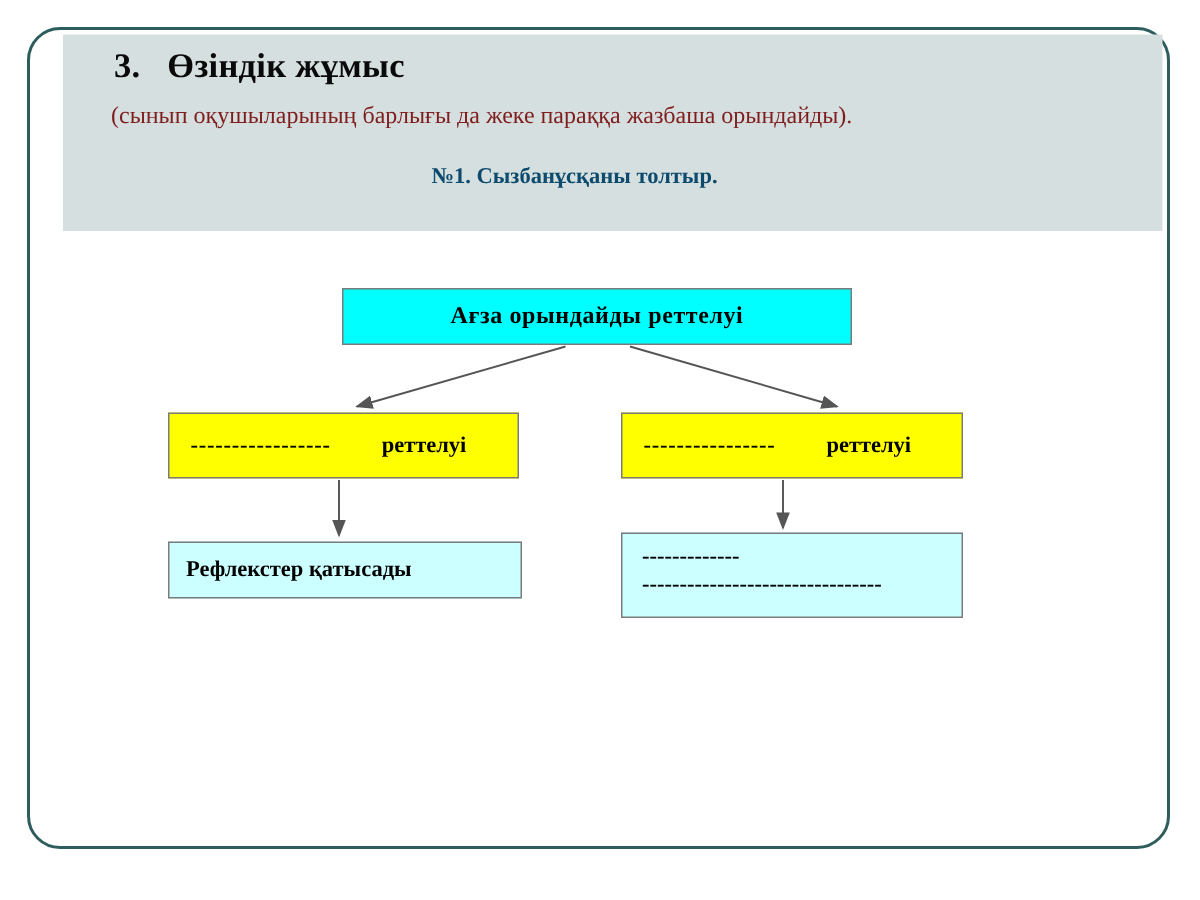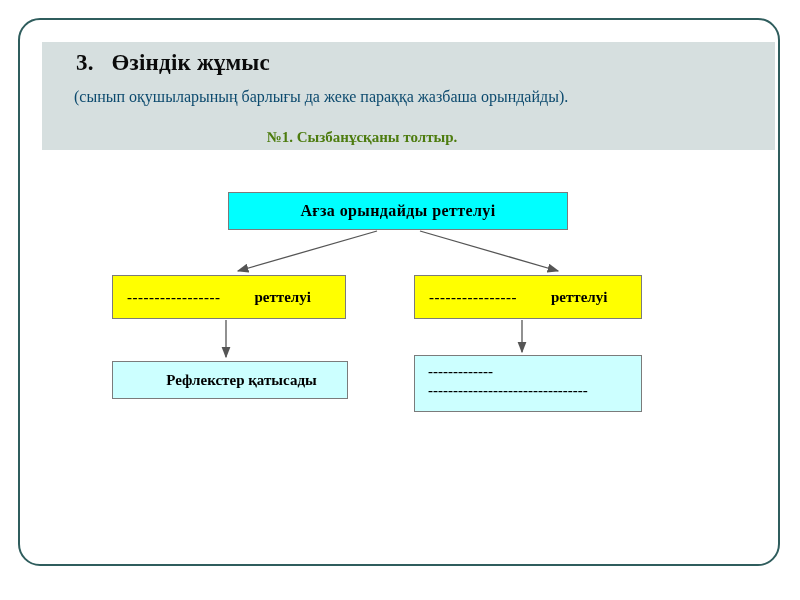--- a/index.html
+++ b/index.html
@@ -25,53 +25,54 @@
     border: 2px solid #2f5d5d;
     border-radius: 22px;
     box-sizing: border-box;
     background: #ffffff;
   }
 
   
   #header-band {
     position: absolute;
     left: 42px;
-    top: 42px;
+    top: 23px;
     width: 733px;
-    height: 108px;
+    height: 131px;
     background: #d6dfdf;
   }
   #task-title {
     position: absolute;
     left: 34px;
     top: 8px;
     font-size: 23px;
     font-weight: bold;
     color: #0a0a0a;
     white-space: pre;
     letter-spacing: 0.2px;
   }
   #task-subtitle {
     position: absolute;
     left: 32px;
     top: 46px;
     font-size: 16px;
-    color: #0c4a6e;
+    color: #7f1d1d;
     white-space: nowrap;
   }
   #task-instruction {
     position: absolute;
     left: 0;
     top: 87px;
     width: 640px;
     text-align: center;
     font-size: 15px;
     font-weight: bold;
-    color: #4d7c0f;
+    color: #0c4a6e;
     white-space: nowrap;
+    padding-left: 21px;
   }
 
   
   #diagram {
     position: absolute;
     left: 0;
     top: 0;
     width: 800px;
     height: 600px;
   }
@@ -128,22 +129,21 @@
     font-size: 15px;
     padding-left: 14px;
   }
   #node-left-leaf {
     left: 112px;
     top: 361px;
     width: 236px;
     height: 38px;
     background: #ccffff;
     font-size: 15px;
-    padding-left: 23px;
-    justify-content: center;
+    padding-left: 11px;
   }
   #node-right-leaf {
     left: 414px;
     top: 355px;
     width: 228px;
     height: 57px;
     background: #ccffff;
     font-size: 15px;
     padding-left: 13px;
     padding-top: 6px;

